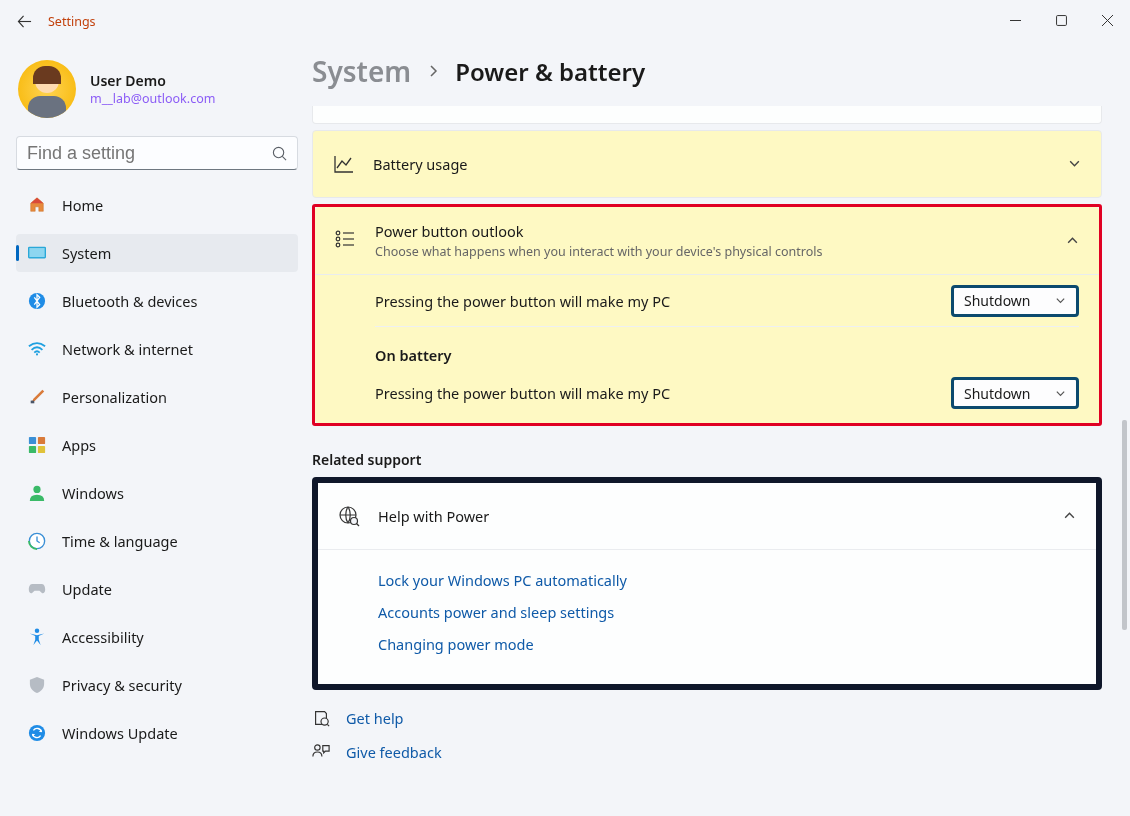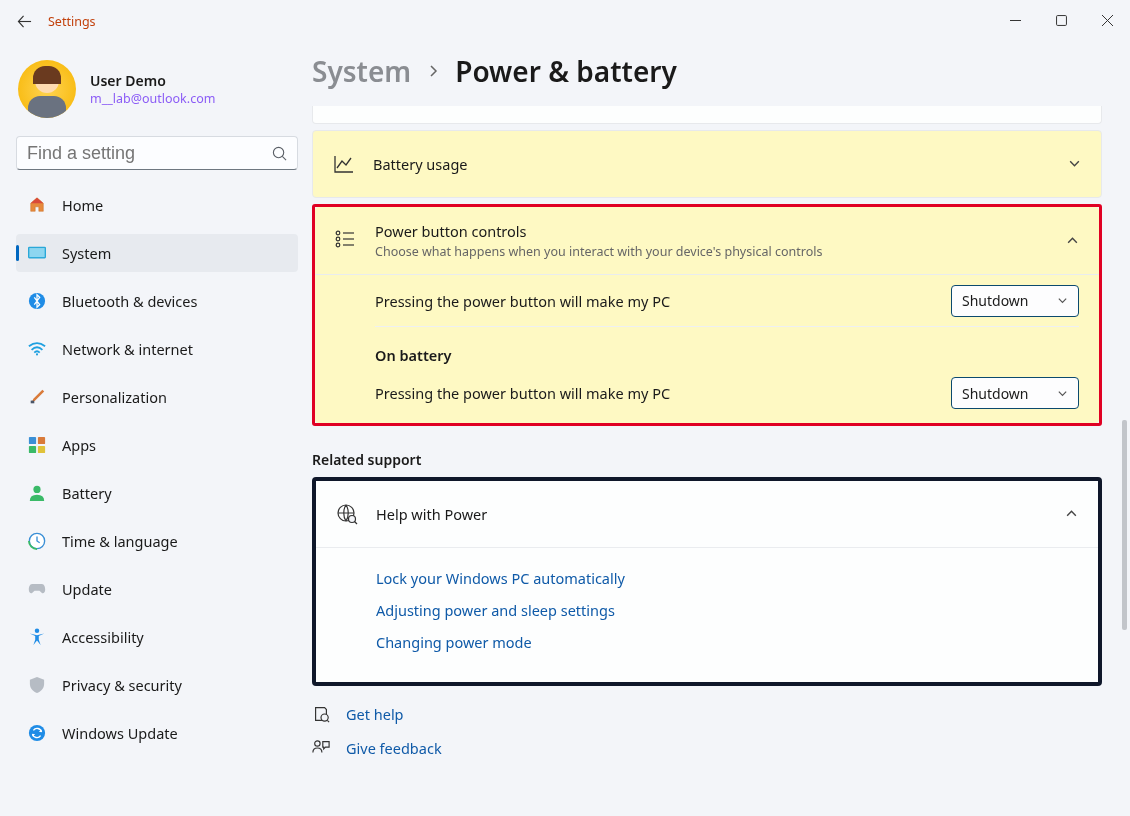--- a/index.html
+++ b/index.html
@@ -23,41 +23,41 @@
 .searchbox input { border: none; outline: none; background: transparent; flex: 1; font-size: 18px; color: #333; }
 .nav { display: flex; flex-direction: column; gap: 10px; }
 .nav-item { height: 38px; display: flex; align-items: center; padding: 0 12px; border-radius: 4px; width: 282px; position: relative; font-size: 14.5px; color: #1a1a1a; }
 .nav-item .nico { width: 18px; height: 18px; margin-right: 16px; display: flex; align-items: center; justify-content: center; }
 .nav-item.active { background: #e7eaef; }
 .nav-item.active::before { content: ""; position: absolute; left: 0; top: 11px; width: 3px; height: 16px; background: #0067c0; border-radius: 3px; }
 .main { flex: 1; padding: 10px 28px 24px 12px; overflow: hidden; }
 .breadcrumb { display: flex; align-items: center; gap: 16px; margin-bottom: 16px; }
 .breadcrumb .sys { font-size: 28px; font-weight: 600; color: #8a8d92; }
 .breadcrumb .chev { color: #666; }
-.breadcrumb .title { font-size: 28px; font-weight: 600; color: #1a1a1a; }
+.breadcrumb .title { font-size: 24px; font-weight: 600; color: #1a1a1a; }
 .card { background: #fef9c3; border: 1px solid #e7e9ec; border-radius: 4px; }
 .card-row { display: flex; align-items: center; padding: 0 20px; height: 66px; }
 .card-row .cico { width: 22px; height: 22px; margin-right: 18px; color: #333; display: flex; align-items: center; justify-content: center; }
 .card-row .ctitle { font-size: 14.5px; }
 .card-row .exp { margin-left: auto; color: #444; }
 .stub-card { height: 18px; background: #fdfefe; border: 1px solid #e7e9ec; border-top: none; border-radius: 0 0 4px 4px; margin-bottom: 6px; }
 .highlighted { border: 3px solid #e00023; border-radius: 3px; margin-top: 6px; }
 .pbc-header { display: flex; align-items: center; padding: 14px 20px; }
 .pbc-header .cico { width: 22px; height: 22px; margin-right: 18px; color: #333; }
 .pbc-header .texts .ct { font-size: 14.5px; }
 .pbc-header .texts .cs { font-size: 12.5px; color: #666; margin-top: 2px; }
 .pbc-header .exp { margin-left: auto; color: #444; }
 .sub { border-top: 1px solid #e9ecef; padding: 0 20px 0 60px; }
 .grouph { font-weight: 600; font-size: 14.5px; padding: 18px 0 6px 0; }
 .subrow { display: flex; align-items: center; height: 52px; }
 .subrow .lbl { font-size: 14.5px; }
-.dropdown { margin-left: auto; width: 128px; height: 32px; border: 1px solid #0c4a6e; border-radius: 4px; background: #fdfdfe; display: flex; align-items: center; padding: 0 10px; font-size: 14px; }
+.dropdown { margin-left: auto; width: 128px; height: 32px; border: 3px solid #0c4a6e; border-radius: 4px; background: #fdfdfe; display: flex; align-items: center; padding: 0 10px; font-size: 14px; }
 .dropdown .dc { margin-left: auto; color: #555; }
 .section-title { font-size: 14px; font-weight: 600; margin: 24px 0 8px 0; }
-.help-card { background: #fdfefe; border: 4px solid #0f172a; border-radius: 4px; }
+.help-card { background: #fdfefe; border: 6px solid #0f172a; border-radius: 4px; }
 .help-links { padding: 14px 20px 18px 60px; border-top: 1px solid #eaecef; }
 .help-links a { display: block; color: #0f5aa8; text-decoration: none; font-size: 14.5px; margin: 6px 0 12px 0; }
 .footer-links { margin-top: 18px; }
 .footer-links .fl { display: flex; align-items: center; margin-bottom: 14px; }
 .footer-links .fl .fico { width: 22px; margin-right: 12px; color: #333; display: flex; align-items: center; }
 .footer-links .fl a { color: #0f5aa8; text-decoration: none; font-size: 14.5px; }
 .scrollbar { position: absolute; right: 3px; top: 420px; width: 5px; height: 210px; background: #c2c5ca; border-radius: 2px; }
 </style>
 </head>
 <body>
@@ -166,21 +166,21 @@
           </span>
           <span>Apps</span>
         </div>
       <div class="nav-item">
           <span class="nico">
             <svg width="18" height="18" viewBox="0 0 20 20">
               <circle cx="10" cy="6" r="4" fill="#3aba68"></circle>
               <path d="M2 19 Q2 12 10 12 Q18 12 18 19Z" fill="#3aba68"></path>
             </svg>
           </span>
-          <span>Battery</span>
+          <span>Windows</span>
         </div>
       <div class="nav-item">
           <span class="nico">
             <svg width="18" height="18" viewBox="0 0 20 20">
               <circle cx="10" cy="10" r="8.5" fill="#fff" stroke="#3a8fd6" stroke-width="1.5"></circle>
               <path d="M10 5V10L13 12" stroke="#3a8fd6" stroke-width="1.5" fill="none"></path>
               <path d="M1 10 A9 9 0 0 0 10 19" stroke="#3aba68" stroke-width="2" fill="none"></path>
             </svg>
           </span>
           <span>Time &amp; language</span>
@@ -254,21 +254,21 @@
         <div class="pbc-header">
           <span class="cico"><svg width="20" height="18" viewBox="0 0 20 18" fill="none" stroke="currentColor" stroke-width="1.2">
                 <circle cx="3" cy="3" r="1.8"></circle>
                 <path d="M8 3H19"></path>
                 <circle cx="3" cy="9" r="1.8"></circle>
                 <path d="M8 9H19"></path>
                 <circle cx="3" cy="15" r="1.8"></circle>
                 <path d="M8 15H19"></path>
               </svg></span>
           <div class="texts">
-            <div class="ct">Power button controls</div>
+            <div class="ct">Power button outlook</div>
             <div class="cs">Choose what happens when you interact with your device's physical controls</div>
           </div>
           <span class="exp"><svg width="13" height="13" viewBox="0 0 12 12" fill="none" stroke="currentColor" stroke-width="1.3">
                 <path d="M2 8L6 4L10 8"></path>
               </svg></span>
         </div>
         <div class="sub">
           <div class="subrow" style="border-bottom:1px solid #eef0f3;">
             <span class="lbl">Pressing the power button will make my PC</span>
             <div class="dropdown">
@@ -304,21 +304,21 @@
               <path d="M18.5 18.5L21 21"></path>
             </svg>
           </span>
         <span class="ctitle">Help with Power</span>
         <span class="exp"><svg width="13" height="13" viewBox="0 0 12 12" fill="none" stroke="currentColor" stroke-width="1.3">
               <path d="M2 8L6 4L10 8"></path>
             </svg></span>
       </div>
       <div class="help-links">
         <a href="#">Lock your Windows PC automatically</a>
-        <a href="#">Adjusting power and sleep settings</a>
+        <a href="#">Accounts power and sleep settings</a>
         <a href="#">Changing power mode</a>
       </div>
     </div>
 
     <div class="footer-links">
       <div class="fl">
         <span class="fico">
             <svg width="18" height="18" viewBox="0 0 20 20" fill="none" stroke="currentColor" stroke-width="1.3">
               <path d="M4 3H14L16 5V17H4Z"></path>
               <circle cx="14" cy="14" r="4" fill="#f3f5f9"></circle>

